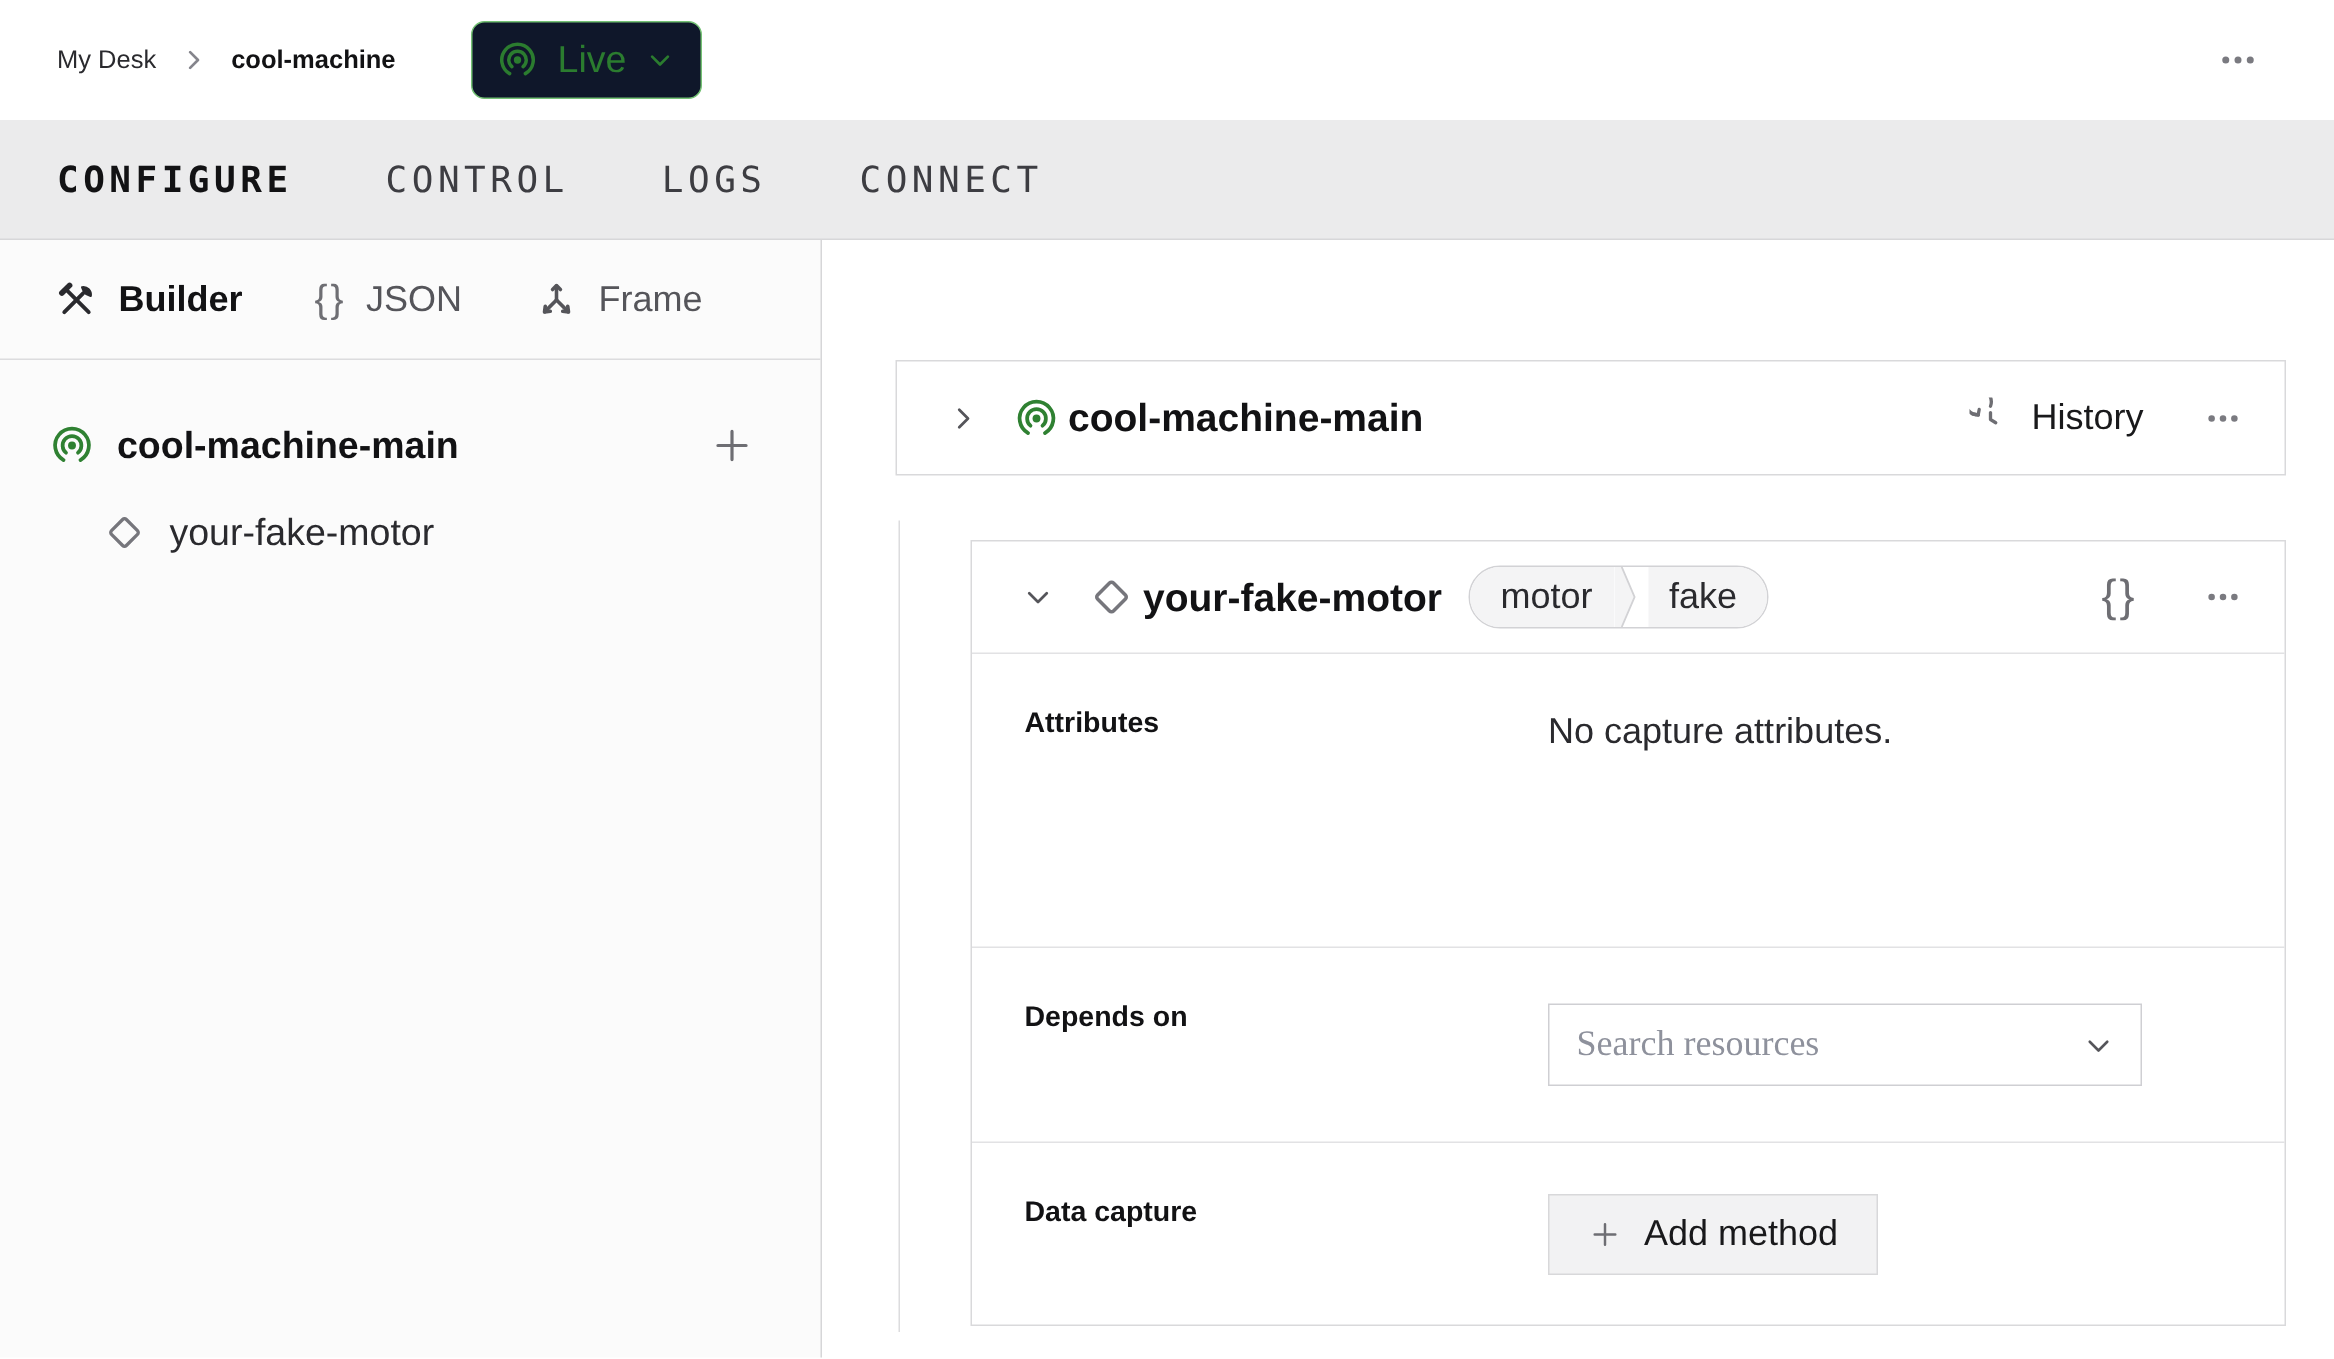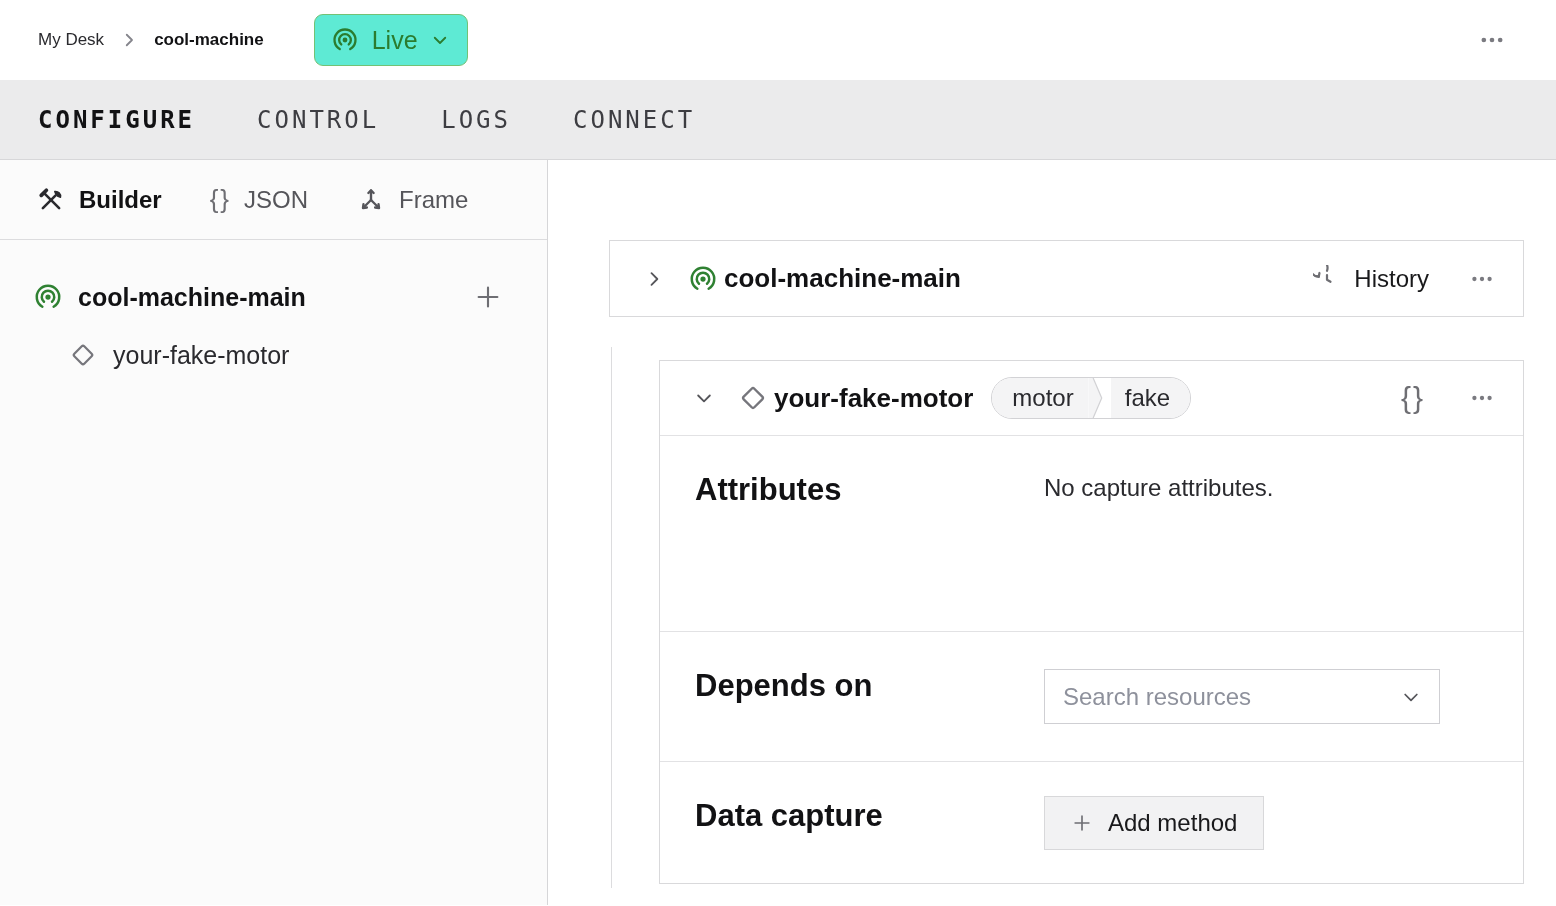--- a/index.html
+++ b/index.html
@@ -7,39 +7,39 @@
     font-family:"Liberation Sans", sans-serif; color:#2a2a2e; }
 
   
   .app-header { height:80px; display:flex; align-items:center; padding:0 46px 0 38px; background:#fff; }
   .breadcrumb { display:flex; align-items:center; gap:16px; font-size:17px; }
   .breadcrumb .parent { color:#2a2a2e; cursor:pointer; }
   .breadcrumb .current { font-weight:700; color:#121214; }
   .crumb-sep { display:flex; align-items:center; color:#85858c; }
 
   .live-badge { margin-left:50px; height:52px; padding:0 18px 0 16px; display:flex; align-items:center; gap:13px;
-    background:#5eead4; border:1.5px solid #74c174; border-radius:9px; color:#2b7c2f; font-size:25px; cursor:pointer; }
+    background:#0f172a; border:1.5px solid #74c174; border-radius:9px; color:#2b7c2f; font-size:25px; cursor:pointer; }
 
   .header-right { margin-left:auto; display:flex; align-items:center; }
   .save-btn { height:55px; padding:0 20px; background:#f2f2f2; border:1px solid #d7d7d9; display:flex;
     align-items:center; gap:15px; font-size:25px; cursor:pointer; }
   .save-btn .save-label { color:#121214; font-weight:600; }
   .save-btn .save-kbd { color:#8a8a90; }
   .icon-btn { background:none; border:none; cursor:pointer; display:flex; align-items:center; padding:4px; }
   .header-dots { margin-left:32px; }
 
   
   .tab-bar { height:80px; background:#ebebec; border-bottom:1px solid #d7d7d9; display:flex; align-items:center;
     padding-left:38px; gap:62px; }
   .tab { font-family:"DejaVu Sans Mono", monospace; font-size:24px; letter-spacing:3px; color:#3d3d42;
     cursor:pointer; background:none; border:none; }
   .tab.active { font-weight:700; color:#121214; }
 
   
-  .body-wrap { display:flex; height:745px;gap:12px; }
+  .body-wrap { display:flex; height:745px; }
 
   .sidebar { width:548px; background:#fbfbfb; border-right:1px solid #d6d6d8; }
   .view-toggle { height:80px; border-bottom:1px solid #dcdcde; display:flex; align-items:center;
     padding-left:36px; gap:48px; }
   .view-item { display:flex; align-items:center; gap:13px; font-size:24px; color:#55555a; cursor:pointer;
     background:none; border:none; }
   .view-item.active { color:#121214; font-weight:700; }
   .braces-glyph { font-size:26px; letter-spacing:2px; color:#6e6e73; font-weight:400; }
 
   .tree { padding-top:33px; }
@@ -68,36 +68,36 @@
   .tag-pill { margin-left:18px; height:42px; display:flex; align-items:center; border:1px solid #d2d2d5;
     border-radius:999px; overflow:hidden; background:#fff; font-size:24px; color:#2a2a2e; }
   .tag-seg { height:100%; display:flex; align-items:center; background:#f4f4f5; }
   .tag-seg.first { padding:0 14px 0 20px; }
   .tag-seg.second { padding:0 20px 0 14px; margin-left:7px; }
   .tag-divider { height:100%; display:block; }
 
   .braces-btn { margin-left:auto; }
 
   .row { display:flex; border-top:1px solid #e2e2e4; }
-  .row-label { width:384px; padding:36px 0 0 35px; font-size:31px; font-weight:600; color:#121214; }
+  .row-label { width:384px; padding:36px 0 0 35px; font-size:19px; font-weight:600; color:#121214; }
   .row-content { flex:1; }
   .row-attributes { height:196px; }
   .row-attributes .row-content { padding-top:38px; }
   .attr-empty { font-size:24px; color:#2a2a2e; }
   .attr-actions { margin-top:36px; display:flex; align-items:center; }
   .gray-btn { background:#f2f2f3; border:1px solid #d8d8da; display:flex; align-items:center; cursor:pointer;
     font-size:24px; color:#19191b; }
   .show-more-btn { height:57px; padding:0 26px; gap:16px; }
   .in-use { margin-left:30px; font-size:24px; color:#55555a; }
 
   .row-depends { height:130px; }
   .row-depends .row-content { padding-top:37px; }
   .resource-select { width:396px; height:55px; border:1px solid #cfcfd3; background:#fff; display:flex;
     align-items:center; padding:0 18px; cursor:pointer; }
-  .resource-select input { border:none; outline:none; flex:1; font-size:24px; font-family:Liberation Sans, sans-serif;
+  .resource-select input { border:none; outline:none; flex:1; font-size:24px; font-family:Liberation Serif, serif;
     color:#404040; background:transparent; }
   .resource-select input::placeholder { color:#8e919c; }
 
   .row-capture { height:122px; }
   .row-capture .row-content { padding-top:34px; }
   .add-method-btn { height:54px; padding:0 26px; gap:15px; }
 
   svg { display:block; }
 </style>
 </head>

